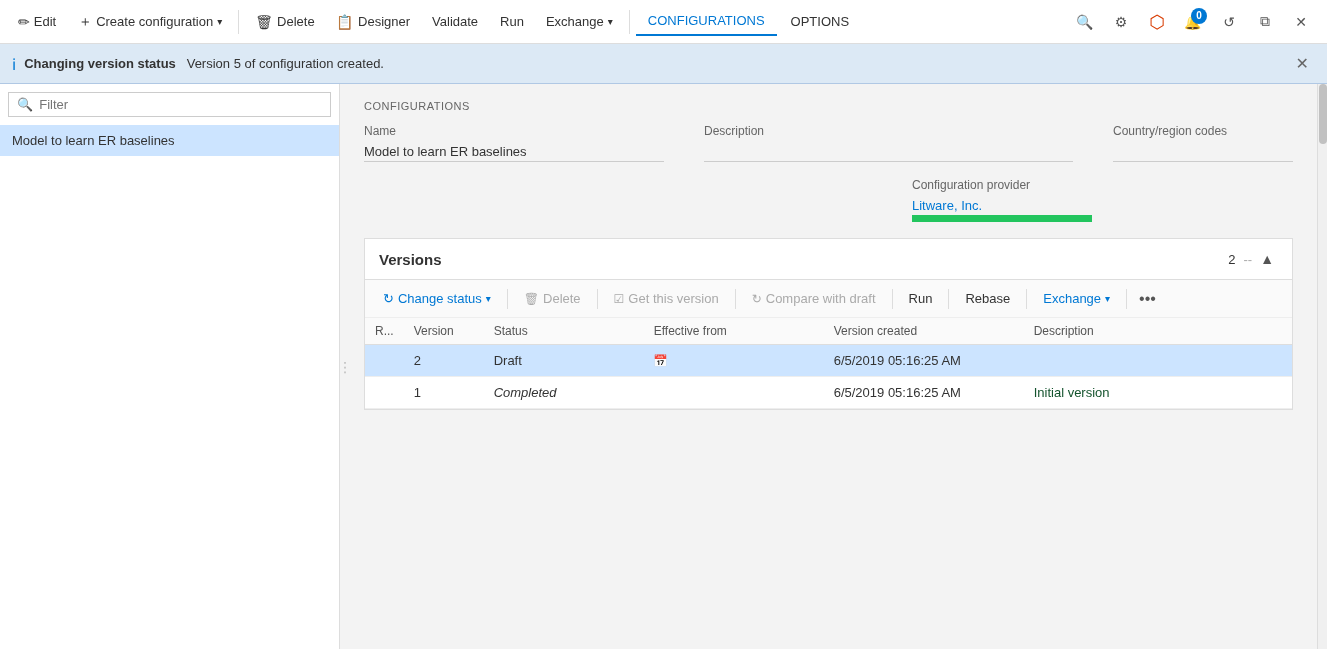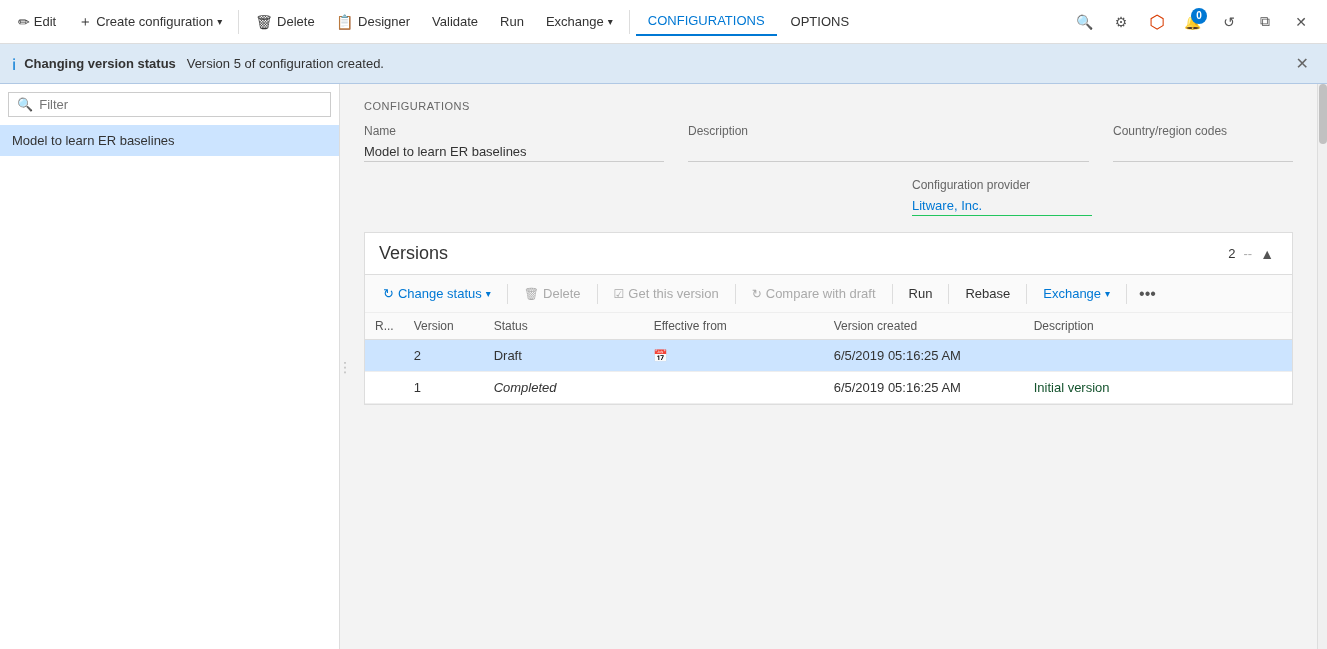--- a/index.html
+++ b/index.html
@@ -77,42 +77,42 @@
 
     
     .config-section {
       background: #f3f3f3; padding: 16px 24px 0 24px;
     }
     .section-label {
       font-size: 11px; color: #666; text-transform: uppercase; letter-spacing: 0.5px;
       margin-bottom: 12px;
     }
     .form-row {
-      display: flex; gap: 24px; margin-bottom: 16px;
+      display: flex; gap: 40px; margin-bottom: 16px;
     }
     .form-field {
       display: flex; flex-direction: column; gap: 4px;
     }
     .form-field label { font-size: 12px; color: #666; }
     .form-field .value {
       font-size: 13px; color: #333; border-bottom: 1px solid #ccc;
       padding: 2px 0; min-width: 200px;
     }
     .form-field .value.wide { min-width: 300px; }
     .form-field .value.provider { color: #0078d4; }
 
     
     .versions-panel {
       background: #fff; margin: 16px 24px; border: 1px solid #ddd;
     }
     .versions-header {
       display: flex; align-items: center; padding: 10px 14px; border-bottom: 1px solid #ddd;
       background: #fff;
     }
-    .versions-title { font-size: 18px; font-weight: 400; flex: 1; }
+    .versions-title { font-size: 15px; font-weight: 700; flex: 1; }
     .versions-count { font-size: 13px; color: #333; margin-right: 8px; }
     .versions-dash { font-size: 13px; color: #aaa; margin-right: 4px; }
     .versions-collapse {
       background: none; border: none; cursor: pointer; font-size: 14px; color: #555;
       padding: 2px 4px;
     }
 
     
     .versions-toolbar {
       display: flex; align-items: center; padding: 6px 8px; border-bottom: 1px solid #eee;
@@ -274,21 +274,21 @@
         </div>
         <div class="form-field">
           <label>Country/region codes</label>
           <div class="value" style="min-width:180px;">&nbsp;</div>
         </div>
       </div>
 
       <div class="form-row" style="margin-bottom:8px;">
         <div class="form-field" style="margin-left:calc(200px + 24px + 300px + 24px);">
           <label>Configuration provider</label>
-          <div class="value provider" style="color:#0078d4; border-bottom:1px solid #22c55e; min-width:180px;">Litware, Inc.</div>
+          <div class="value provider" style="color:#0078d4; border-bottom:7px solid #22c55e; min-width:180px;">Litware, Inc.</div>
         </div>
       </div>
     </div>
 
     <div class="versions-panel">
 
       <div class="versions-header">
         <span class="versions-title">Versions</span>
         <span class="versions-count">2</span>
         <span class="versions-dash">--</span>

